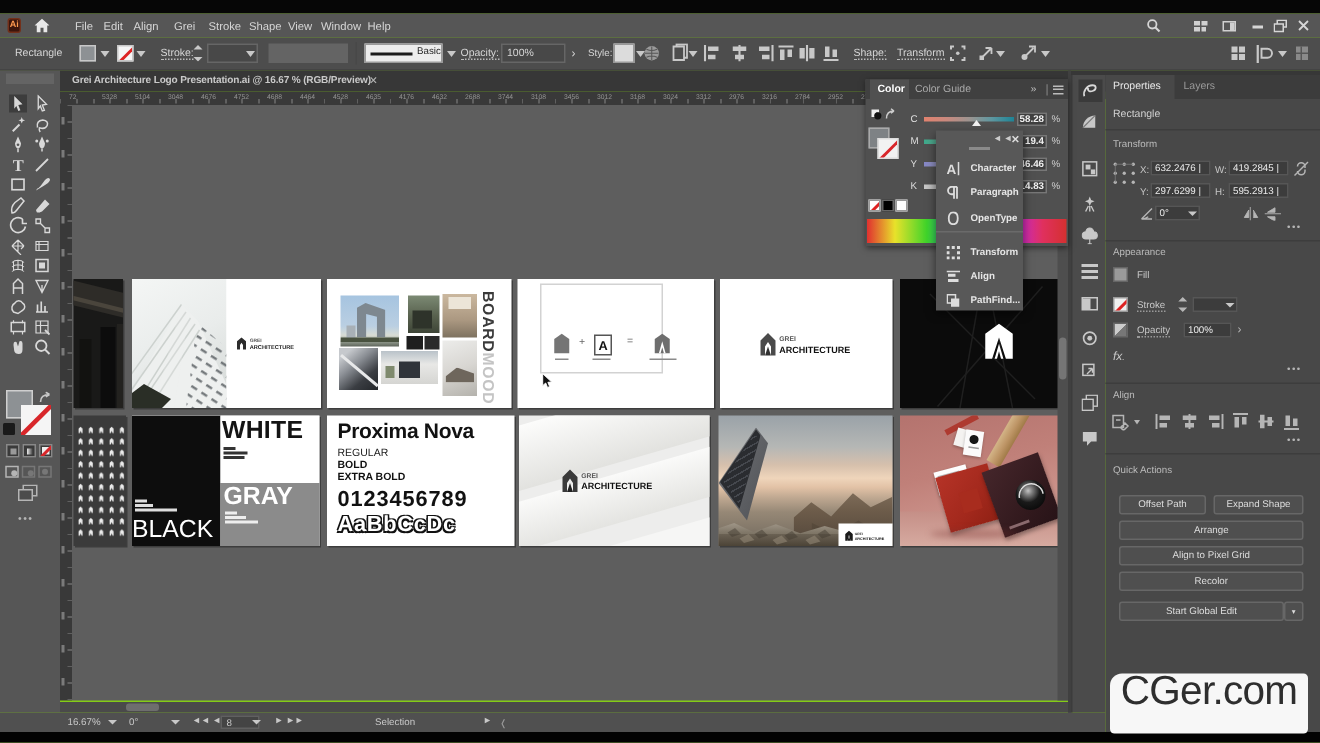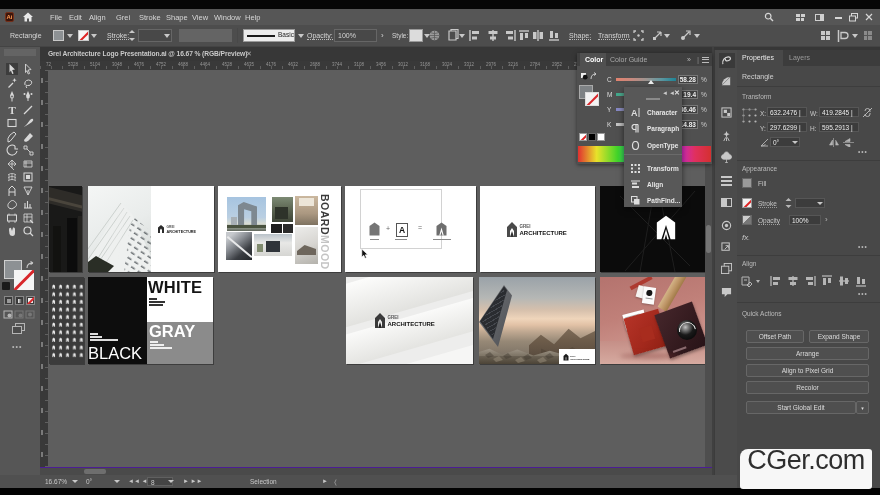--- a/index.html
+++ b/index.html
@@ -1,17 +1,17 @@
 <!DOCTYPE html>
 <html><head>
 <meta charset="utf-8">
 <style>
   html,body{margin:0;padding:0;}
   body{width:880px;height:495px;overflow:hidden;background:#000;font-family:"Liberation Sans",sans-serif;}
-  #app{position:relative;width:880px;height:495px;overflow:hidden;background:#4c1d95;}
+  #app{position:relative;width:880px;height:495px;overflow:hidden;background:#84cc16;}
   .abs{position:absolute;}
   .txt{color:#d6d6d6;font-size:7.5px;white-space:nowrap;}
   .caret{width:0;height:0;border-left:3px solid transparent;border-right:3px solid transparent;border-top:4px solid #c8c8c8;}
   .qbtn{background:#4f4f4f;border:1px solid #676767;border-radius:2px;box-sizing:border-box;color:#dcdcdc;font-size:6.5px;text-align:center;line-height:11px;}
   .vbox{width:20px;height:9px;background:#3f3f3f;border:1px solid #777;box-sizing:border-box;color:#f0f0f0;font-size:6.5px;font-weight:bold;text-align:right;padding-right:1px;line-height:7px;}
   .rnum{position:absolute;top:0.5px;color:#969696;font-size:4.5px;font-family:"Liberation Sans";}
 </style>
 </head>
 <body>
 <div id="app">
@@ -494,20 +494,28 @@
           <div style="height:1.5px;background:#eee;width:22px;"></div>
         </div>
       <div class="abs" style="left:2px;top:56px;width:30px;">
           <div style="height:1.5px;background:#ddd;margin-bottom:1.5px;width:8px;"></div>
           <div style="height:1.5px;background:#ddd;margin-bottom:1.5px;width:12px;"></div>
           <div style="height:1.5px;background:#ddd;width:28px;"></div>
         </div>
       <div class="abs" style="left:0px;top:67px;color:#fff;font-weight:normal;font-size:16.5px;font-family:'Liberation Sans';">BLACK</div>
     </div>
 
+    <div class="abs" style="left:170px;top:207px;width:125px;height:87px;background:#fff;overflow:hidden;box-shadow:1px 1px 0 rgba(0,0,0,.35);color:#111;font-family:'Liberation Sans';">
+      <div class="abs" style="left:7px;top:2px;font-size:14px;font-weight:bold;letter-spacing:-0.2px;">Proxima Nova</div>
+      <div class="abs" style="left:7px;top:22px;font-size:7px;color:#222;">REGULAR</div>
+      <div class="abs" style="left:7px;top:30px;font-size:7px;font-weight:bold;">BOLD</div>
+      <div class="abs" style="left:7px;top:38px;font-size:7px;font-weight:bold;">EXTRA BOLD</div>
+      <div class="abs" style="left:7px;top:48px;font-size:14.5px;font-weight:bold;letter-spacing:0.6px;">0123456789</div>
+      <div class="abs" style="left:7px;top:65px;font-size:14.5px;font-weight:bold;letter-spacing:0.5px;color:#fff;text-shadow:-1px -1px 0 #111,1px -1px 0 #111,-1px 1px 0 #111,1px 1px 0 #111;">AaBbCcDc</div>
+    </div>
 
     <div class="abs" style="left:298px;top:207px;width:127px;height:87px;background:#ededec;overflow:hidden;box-shadow:1px 1px 0 rgba(0,0,0,.35);">
       <div class="abs" style="left:-20px;top:-14px;width:190px;height:42px;background:linear-gradient(180deg,#fcfcfb,#e2e2df);transform:rotate(-16deg);"></div>
       <div class="abs" style="left:-30px;top:38px;width:200px;height:32px;background:linear-gradient(180deg,#fafaf9,#e4e4e1);transform:rotate(-16deg);"></div>
       <div class="abs" style="left:-20px;top:82px;width:200px;height:28px;background:#f6f6f5;transform:rotate(-16deg);"></div>
       <svg class="abs" style="left:28px;top:35px;" width="66" height="17" viewBox="0 0 132 34">
           <path d="M2 32 V12 L12 2 L22 12 V32 H16 V20 L12 14 L8 20 V32 Z" fill="#3a3a3a"></path>
           <path d="M8 32 L12 20 L16 32 Z" fill="#222"></path>
           <text x="27" y="13" font-family="Liberation Sans" font-size="9" font-weight="bold" fill="#555">GREI</text>
           <text x="27" y="28" font-family="Liberation Sans" font-size="12" font-weight="bold" fill="#111">ARCHITECTURE</text>

